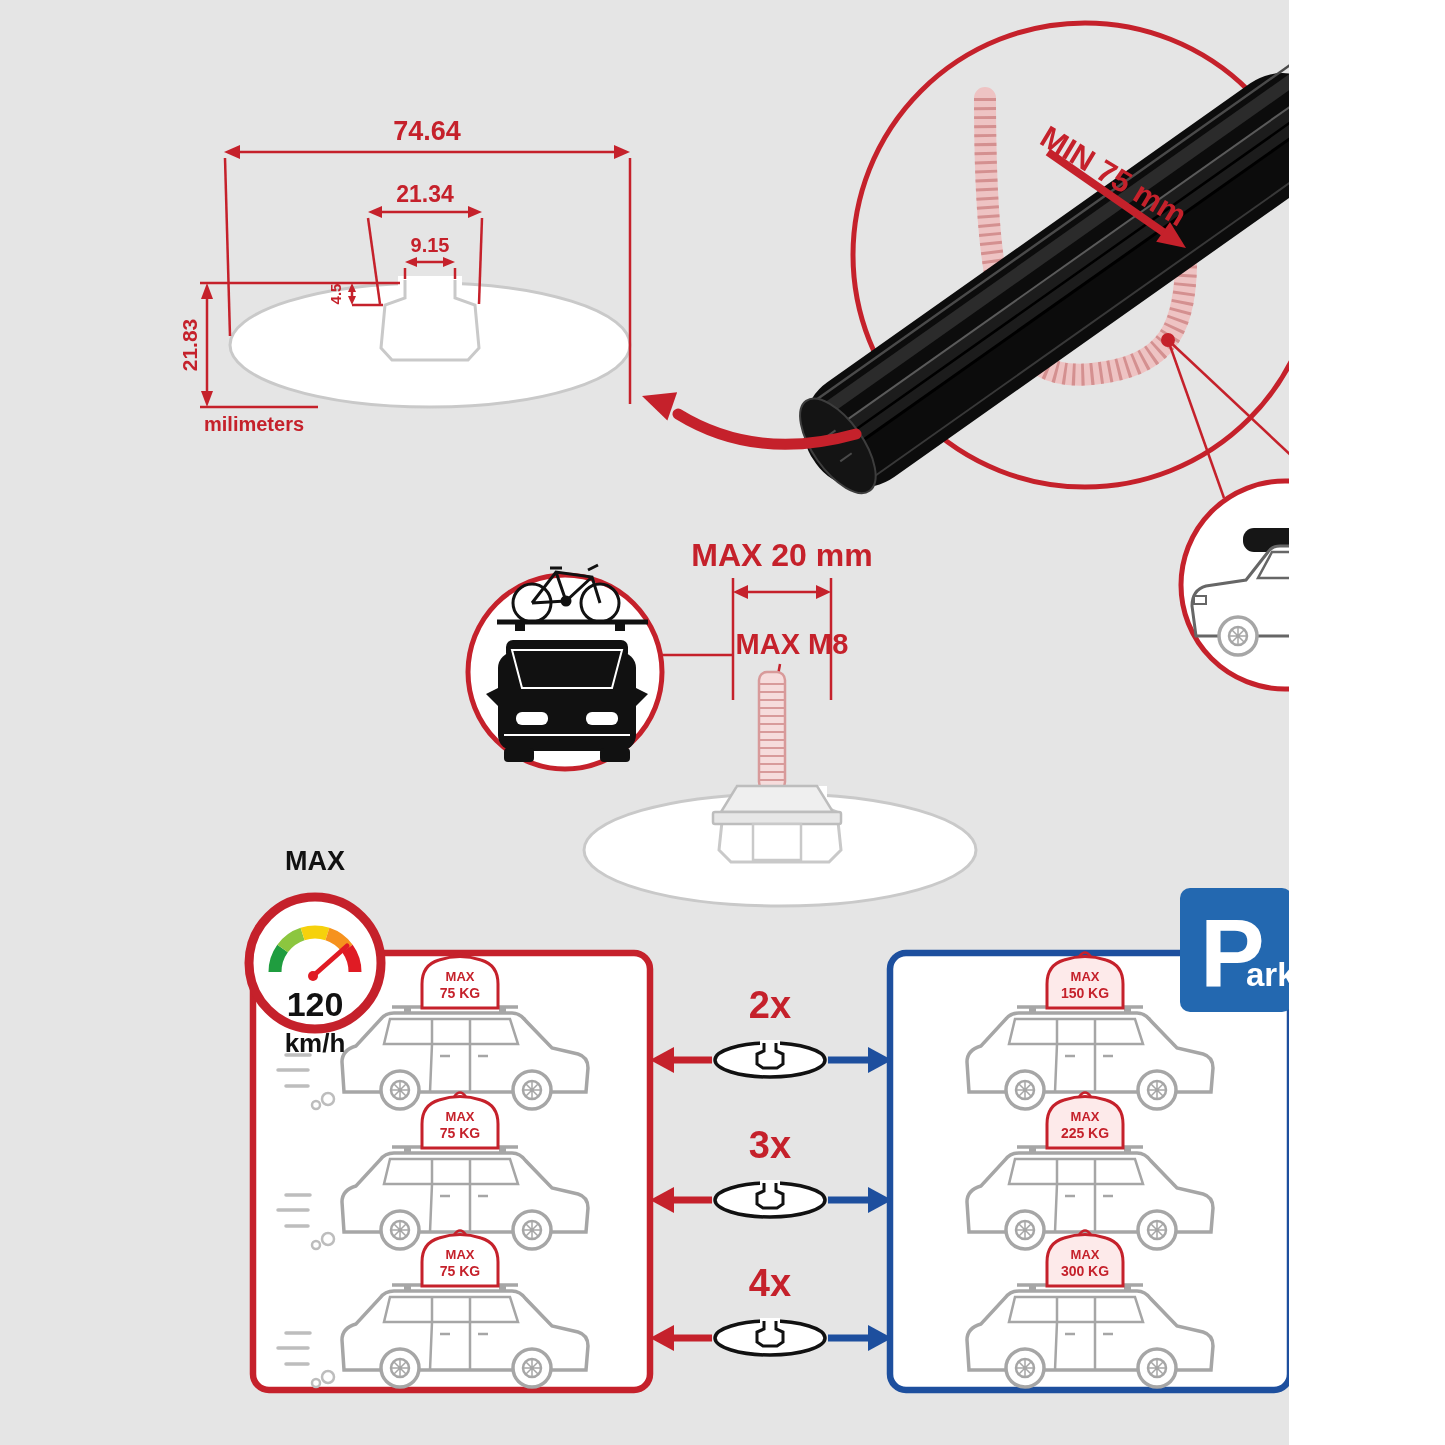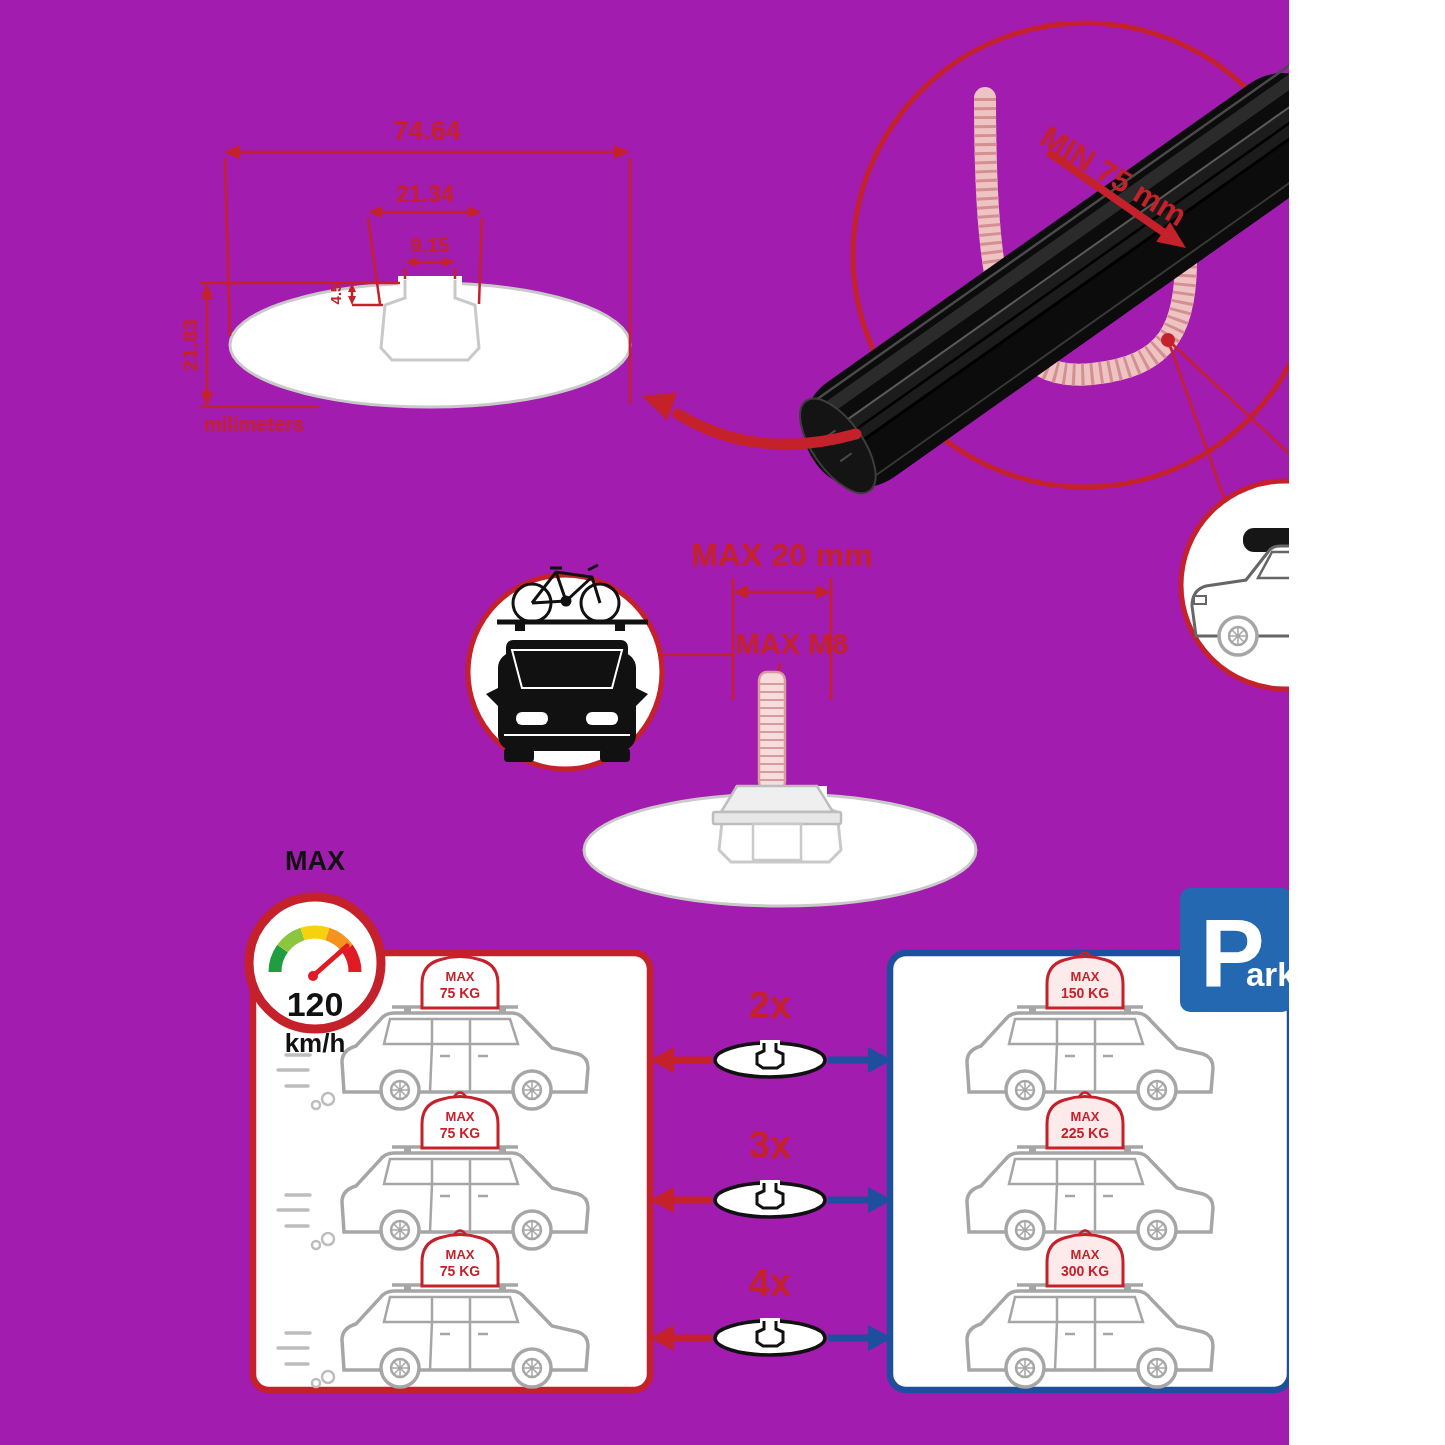--- a/index.html
+++ b/index.html
@@ -1,16 +1,16 @@
 <!DOCTYPE html>
 <html><head>
 <meta charset="utf-8">
 <style>
   html,body{margin:0;padding:0;background:#fff;}
-  .canvas{position:relative;width:1289px;height:1445px;background:#a21caf;overflow:hidden;font-family:"Liberation Sans",sans-serif;}
+  .canvas{position:relative;width:1289px;height:1445px;background:#e5e5e5;overflow:hidden;font-family:"Liberation Sans",sans-serif;}
   svg text{font-family:"Liberation Sans",sans-serif;}
   .red-t{fill:#c5212b;font-weight:bold;}
   .blk-t{fill:#111111;font-weight:bold;}
   .wht-t{fill:#ffffff;font-weight:bold;}
   .dim{stroke:#c5212b;stroke-width:2.5;fill:none;}
   .dimf{fill:#c5212b;stroke:none;}
 </style>
 </head>
 <body>
 

